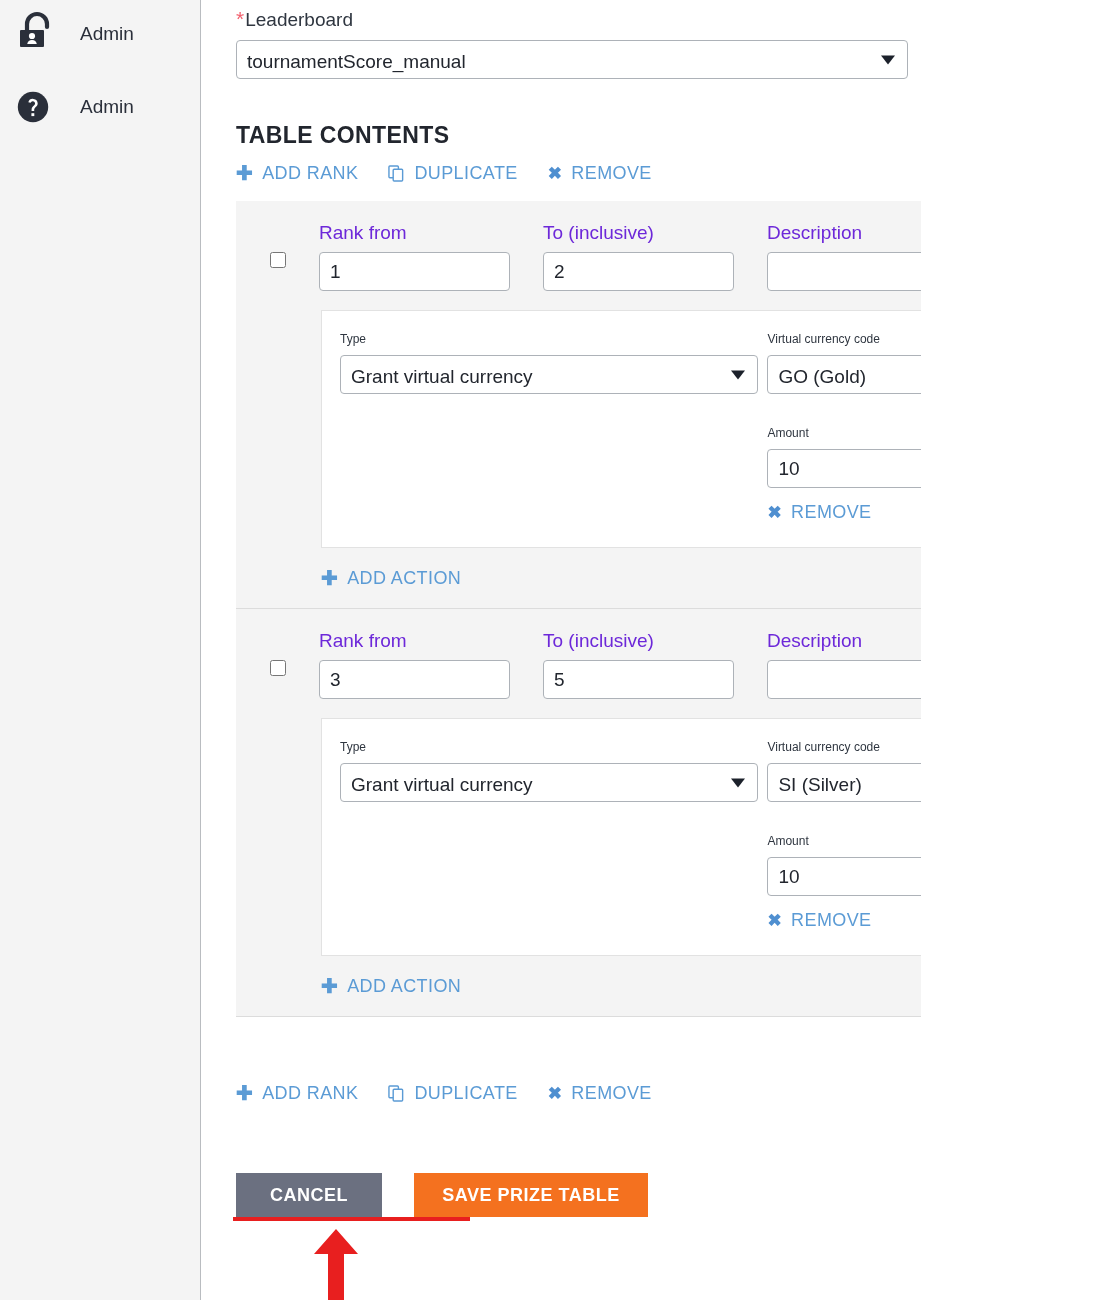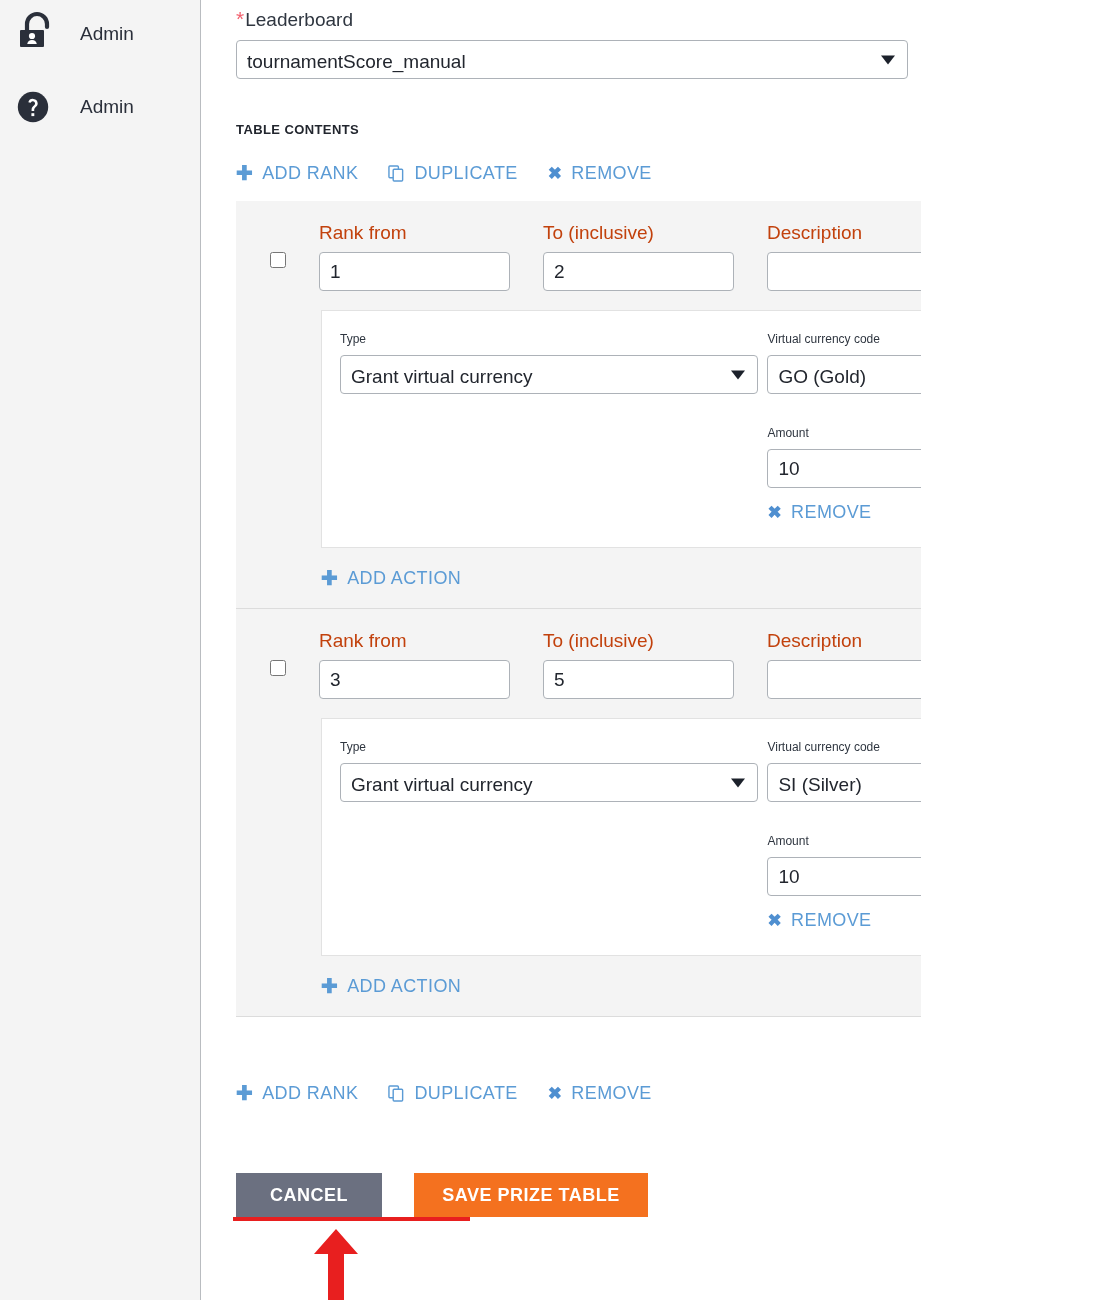--- a/index.html
+++ b/index.html
@@ -58,21 +58,21 @@
   .sel-box { position: relative; }
   .sel-box .caret {
     position: absolute; right: 13px; top: 50%; transform: translateY(-50%);
     width: 0; height: 0; pointer-events: none;
     border-left: 7px solid transparent; border-right: 7px solid transparent;
     border-top: 9px solid #1c212b;
   }
 
   .section-title {
     position: absolute; left: 35px; top: 122px;
-    font-size: 13px; font-weight: bold; letter-spacing: 0.4px;
+    font-size: 23px; font-weight: bold; letter-spacing: 0.4px;
     color: #22262e;
   }
 
   .toolbar { display: flex; align-items: center; gap: 30px; }
   .tool-btn {
     display: inline-flex; align-items: center;
     color: #5b9bd5; font-size: 18px; letter-spacing: .4px;
     cursor: pointer; background: none; border: none; padding: 0;
     font-family: "Liberation Sans", sans-serif;
   }
@@ -96,21 +96,21 @@
   .row-check {
     position: absolute; left: 34px; top: 51px;
     width: 16px; height: 16px;
     margin: 0;
   }
   .row-check input { width: 16px; height: 16px; margin: 0; cursor: pointer; }
 
   .rank-fields { display: flex; padding-left: 83px; }
   .fld { margin-right: 33px; }
   .fld.desc { margin-right: 0; }
-  .fld-label { font-size: 19px; color: #c2410c; margin-bottom: 10px; line-height: 1; }
+  .fld-label { font-size: 19px; color: #6d28d9; margin-bottom: 10px; line-height: 1; }
   .fld input[type=text] {
     height: 39px; border: 1px solid #adb2b8; border-radius: 4px;
     background: #fff; font-family: "Liberation Sans", sans-serif;
     font-size: 19px; color: #22262e; padding: 0 10px;
   }
   .w-rank { width: 191px; }
   .w-desc { width: 304px; }
 
   
   .action-box {

